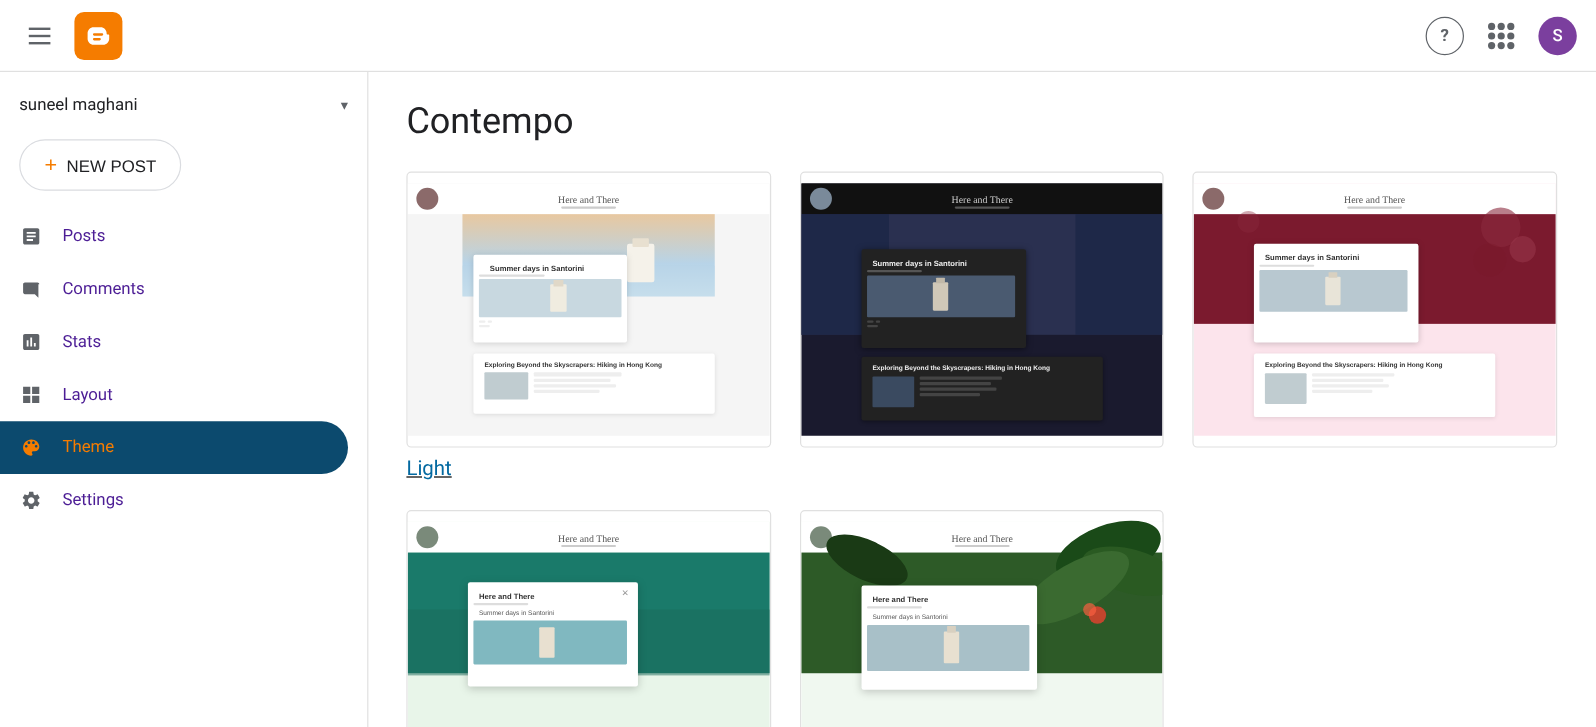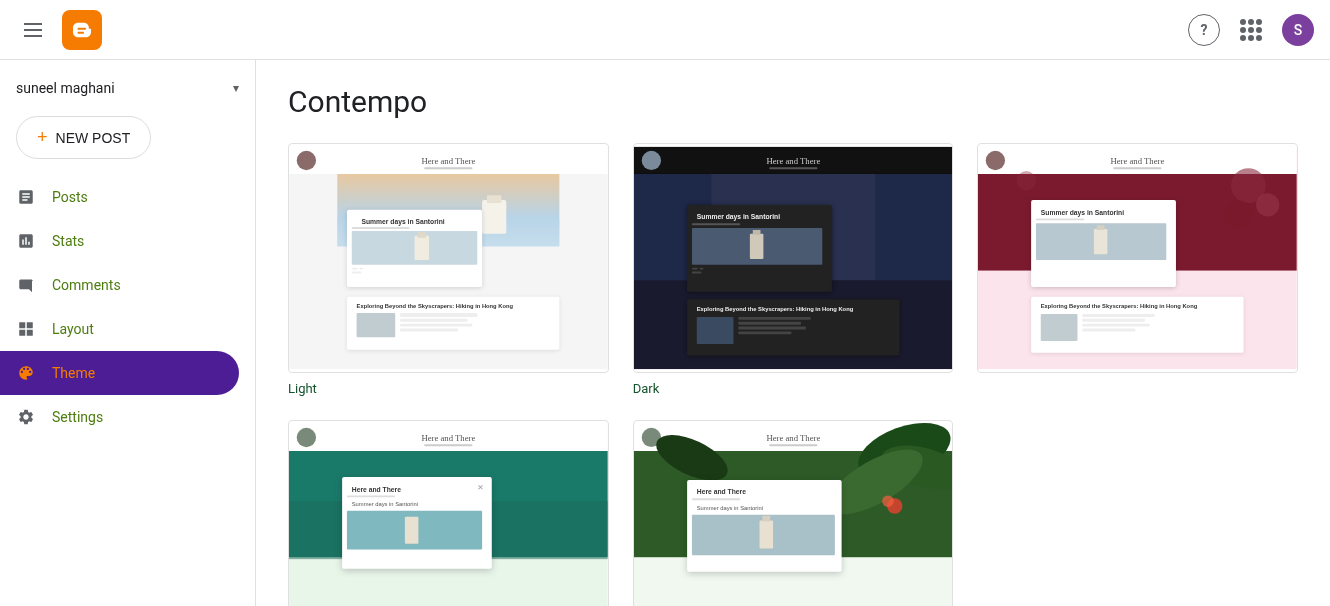--- a/index.html
+++ b/index.html
@@ -27,21 +27,21 @@
     .help-icon { width: 32px; height: 32px; border-radius: 50%; border: 1.5px solid #5f6368; display: flex; align-items: center; justify-content: center; cursor: pointer; color: #5f6368; font-size: 14px; font-weight: bold; }
     .grid-icon { display: grid; grid-template-columns: repeat(3,6px); grid-template-rows: repeat(3,6px); gap: 2px; cursor: pointer; padding: 4px; }
     .grid-icon span { display: block; width: 6px; height: 6px; background: #5f6368; border-radius: 50%; }
     .avatar { width: 32px; height: 32px; border-radius: 50%; background: #7b3f9e; display: flex; align-items: center; justify-content: center; color: #fff; font-size: 14px; font-weight: 500; cursor: pointer; }
 
     
     .main-layout { display: flex; flex: 1; overflow: hidden; }
 
     
     .sidebar {
-      width: 256px;
+      width: 307px;
       border-right: 1px solid #e0e0e0;
       flex-shrink: 0;
       overflow-y: auto;
       padding-top: 8px;
     }
     .blog-selector {
       display: flex; align-items: center; justify-content: space-between;
       padding: 12px 16px;
       cursor: pointer;
     }
@@ -59,40 +59,40 @@
       color: #202124;
       font-weight: 500;
     }
     .new-post-btn .plus { color: #f57c00; font-size: 18px; font-weight: 300; }
     .nav-item {
       display: flex; align-items: center; gap: 16px;
       padding: 12px 16px;
       cursor: pointer;
       border-radius: 0 24px 24px 0;
       margin-right: 16px;
-      color: #4d7c0f;
+      color: #4c1d95;
       font-size: 14px;
     }
-    .nav-item.active { background: #4c1d95; color: #f57c00; }
+    .nav-item.active { background: #0c4a6e; color: #f57c00; }
     .nav-item.active .nav-icon { color: #f57c00; }
     .nav-icon { width: 20px; height: 20px; color: #5f6368; display: flex; align-items: center; justify-content: center; font-size: 16px; flex-shrink: 0; }
     .nav-label { font-size: 14px; }
 
     
     .content-area { flex: 1; overflow-y: auto; padding: 24px 32px; }
     .page-title { font-size: 30px; color: #202124; margin-bottom: 24px; font-weight: 400; }
 
     
     .theme-grid { display: grid; grid-template-columns: repeat(3, 1fr); gap: 24px; }
-    .theme-card { cursor: pointer; }
+    .theme-card { cursor: pointer; text-decoration: underline; }
     .theme-preview {
       width: 100%; height: 230px; border-radius: 4px; overflow: hidden;
       border: 1px solid #e0e0e0; position: relative;
     }
-    .theme-name { font-size: 13px; color: #14532d; margin-top: 8px; text-align: left; }
+    .theme-name { font-size: 17px; color: #0369a1; margin-top: 8px; text-align: left; }
 
     
     .theme-svg { width: 100%; height: 100%; }
   </style>
 </head>
 <body>
 
 <nav class="top-nav">
   <div class="top-nav-left">
     <div class="hamburger-icon">
@@ -140,33 +140,33 @@
         <svg width="18" height="18" viewBox="0 0 24 24" fill="currentColor">
             <path d="M19 3H5c-1.1 0-2 .9-2 2v14c0 1.1.9 2 2 2h14c1.1 0 2-.9 2-2V5c0-1.1-.9-2-2-2zm-5 14H7v-2h7v2zm3-4H7v-2h10v2zm0-4H7V7h10v2z"></path>
           </svg>
       </div>
       <span class="nav-label">Posts</span>
     </div>
 
     <div class="nav-item">
       <div class="nav-icon">
         <svg width="18" height="18" viewBox="0 0 24 24" fill="currentColor">
+            <path d="M21 6.5c0-1.1-.9-2-2-2H5c-1.1 0-2 .9-2 2v9c0 1.1.9 2 2 2h11l4 4v-15z"></path>
+          </svg>
+      </div>
+      <span class="nav-label">Comments</span>
+    </div>
+
+    <div class="nav-item">
+      <div class="nav-icon">
+        <svg width="18" height="18" viewBox="0 0 24 24" fill="currentColor">
             <path d="M19 3H5c-1.1 0-2 .9-2 2v14c0 1.1.9 2 2 2h14c1.1 0 2-.9 2-2V5c0-1.1-.9-2-2-2zM9 17H7v-7h2v7zm4 0h-2V7h2v10zm4 0h-2v-4h2v4z"></path>
           </svg>
       </div>
       <span class="nav-label">Stats</span>
-    </div>
-
-    <div class="nav-item">
-      <div class="nav-icon">
-        <svg width="18" height="18" viewBox="0 0 24 24" fill="currentColor">
-            <path d="M21 6.5c0-1.1-.9-2-2-2H5c-1.1 0-2 .9-2 2v9c0 1.1.9 2 2 2h11l4 4v-15z"></path>
-          </svg>
-      </div>
-      <span class="nav-label">Comments</span>
     </div>
 
 
 
     <div class="nav-item">
       <div class="nav-icon">
         <svg width="18" height="18" viewBox="0 0 24 24" fill="currentColor">
             <path d="M3 3h8v8H3zm0 10h8v8H3zM13 3h8v8h-8zm0 10h8v8h-8z"></path>
           </svg>
       </div>
@@ -293,21 +293,20 @@
 
             <rect x="55" y="158" width="220" height="58" fill="#222" rx="2" filter="drop-shadow(0 1px 2px rgba(0,0,0,0.4))"></rect>
             <text x="65" y="170" font-size="6" fill="#eee" font-family="sans-serif" font-weight="bold">Exploring Beyond the Skyscrapers: Hiking in Hong Kong</text>
             <rect x="65" y="176" width="38" height="28" fill="#3a4a60" rx="1"></rect>
             <rect x="108" y="176" width="75" height="3" rx="1" fill="#444"></rect>
             <rect x="108" y="181" width="65" height="3" rx="1" fill="#444"></rect>
             <rect x="108" y="186" width="70" height="3" rx="1" fill="#444"></rect>
             <rect x="108" y="191" width="55" height="3" rx="1" fill="#444"></rect>
           </svg>
         </div>
-        <div class="theme-name">Dark</div>
       </div>
 
       <div class="theme-card">
         <div class="theme-preview">
           <svg class="theme-svg" viewBox="0 0 330 230" xmlns="http://www.w3.org/2000/svg">
             <rect width="330" height="230" fill="#fce4ec"></rect>
 
             <rect width="330" height="28" fill="#fff"></rect>
             <circle cx="18" cy="14" r="10" fill="#8b6a6a"></circle>
             <text x="165" y="18" text-anchor="middle" font-size="9" fill="#555" font-family="serif">Here and There</text>

